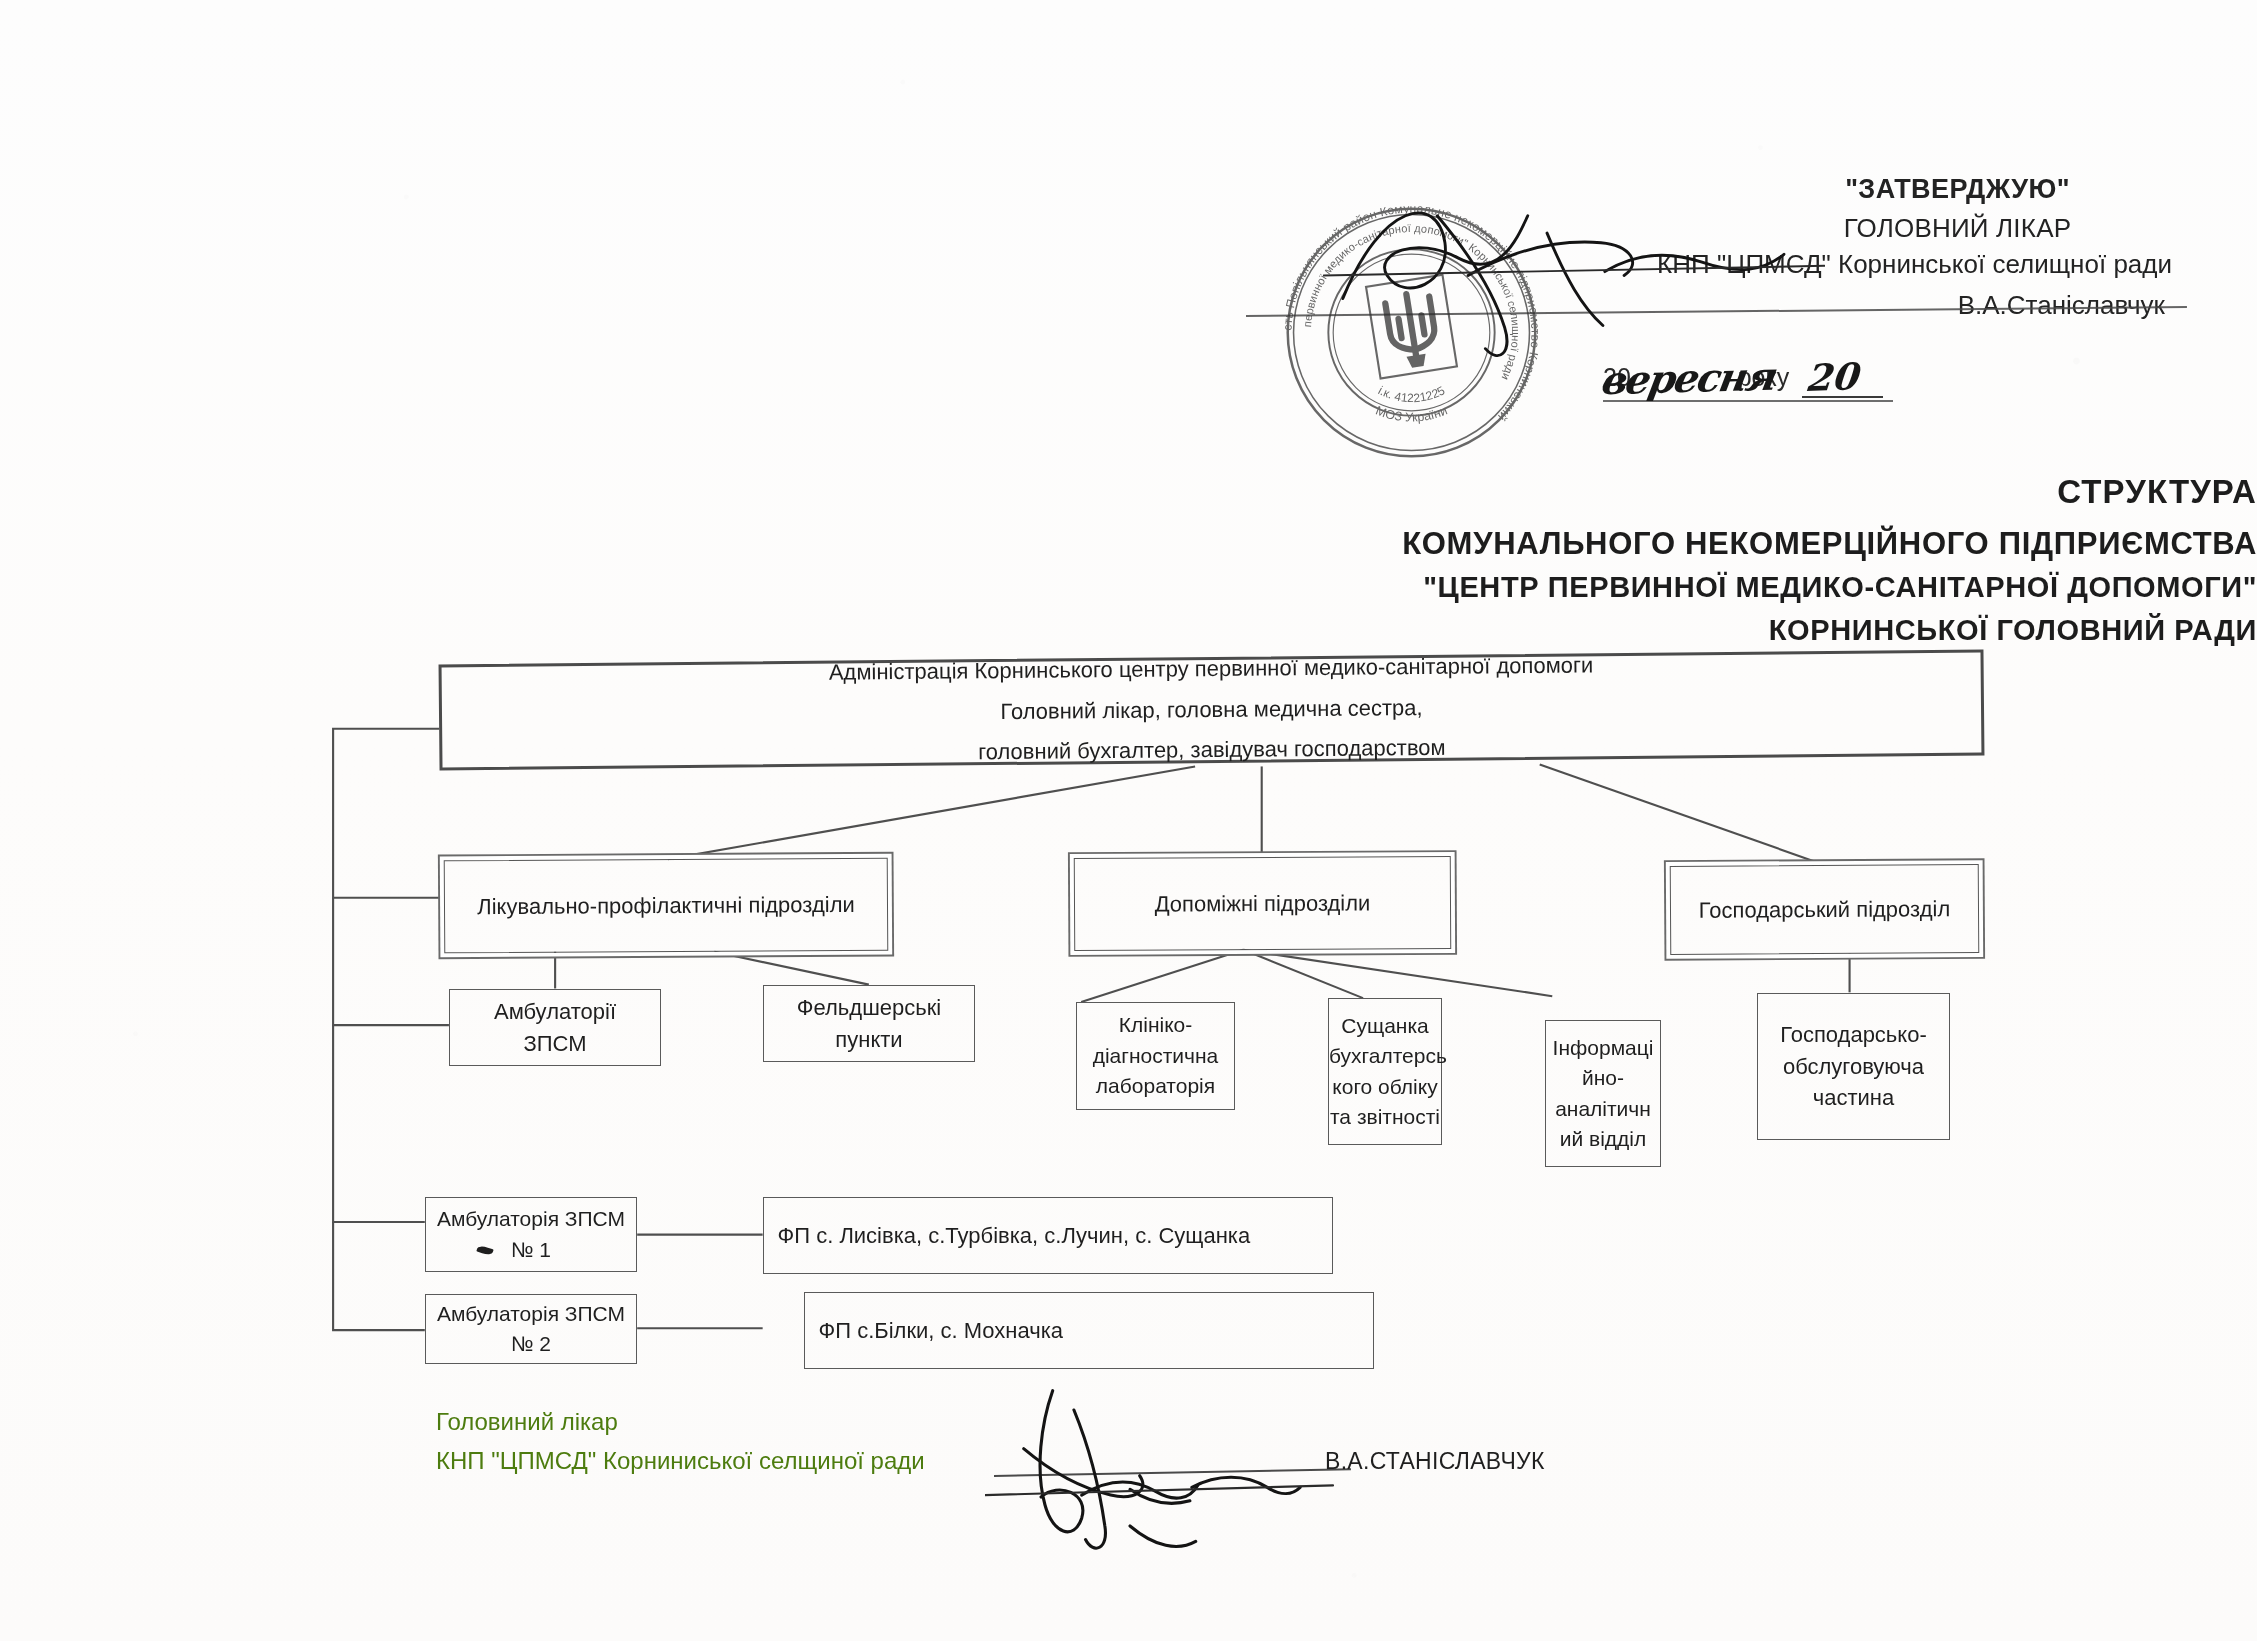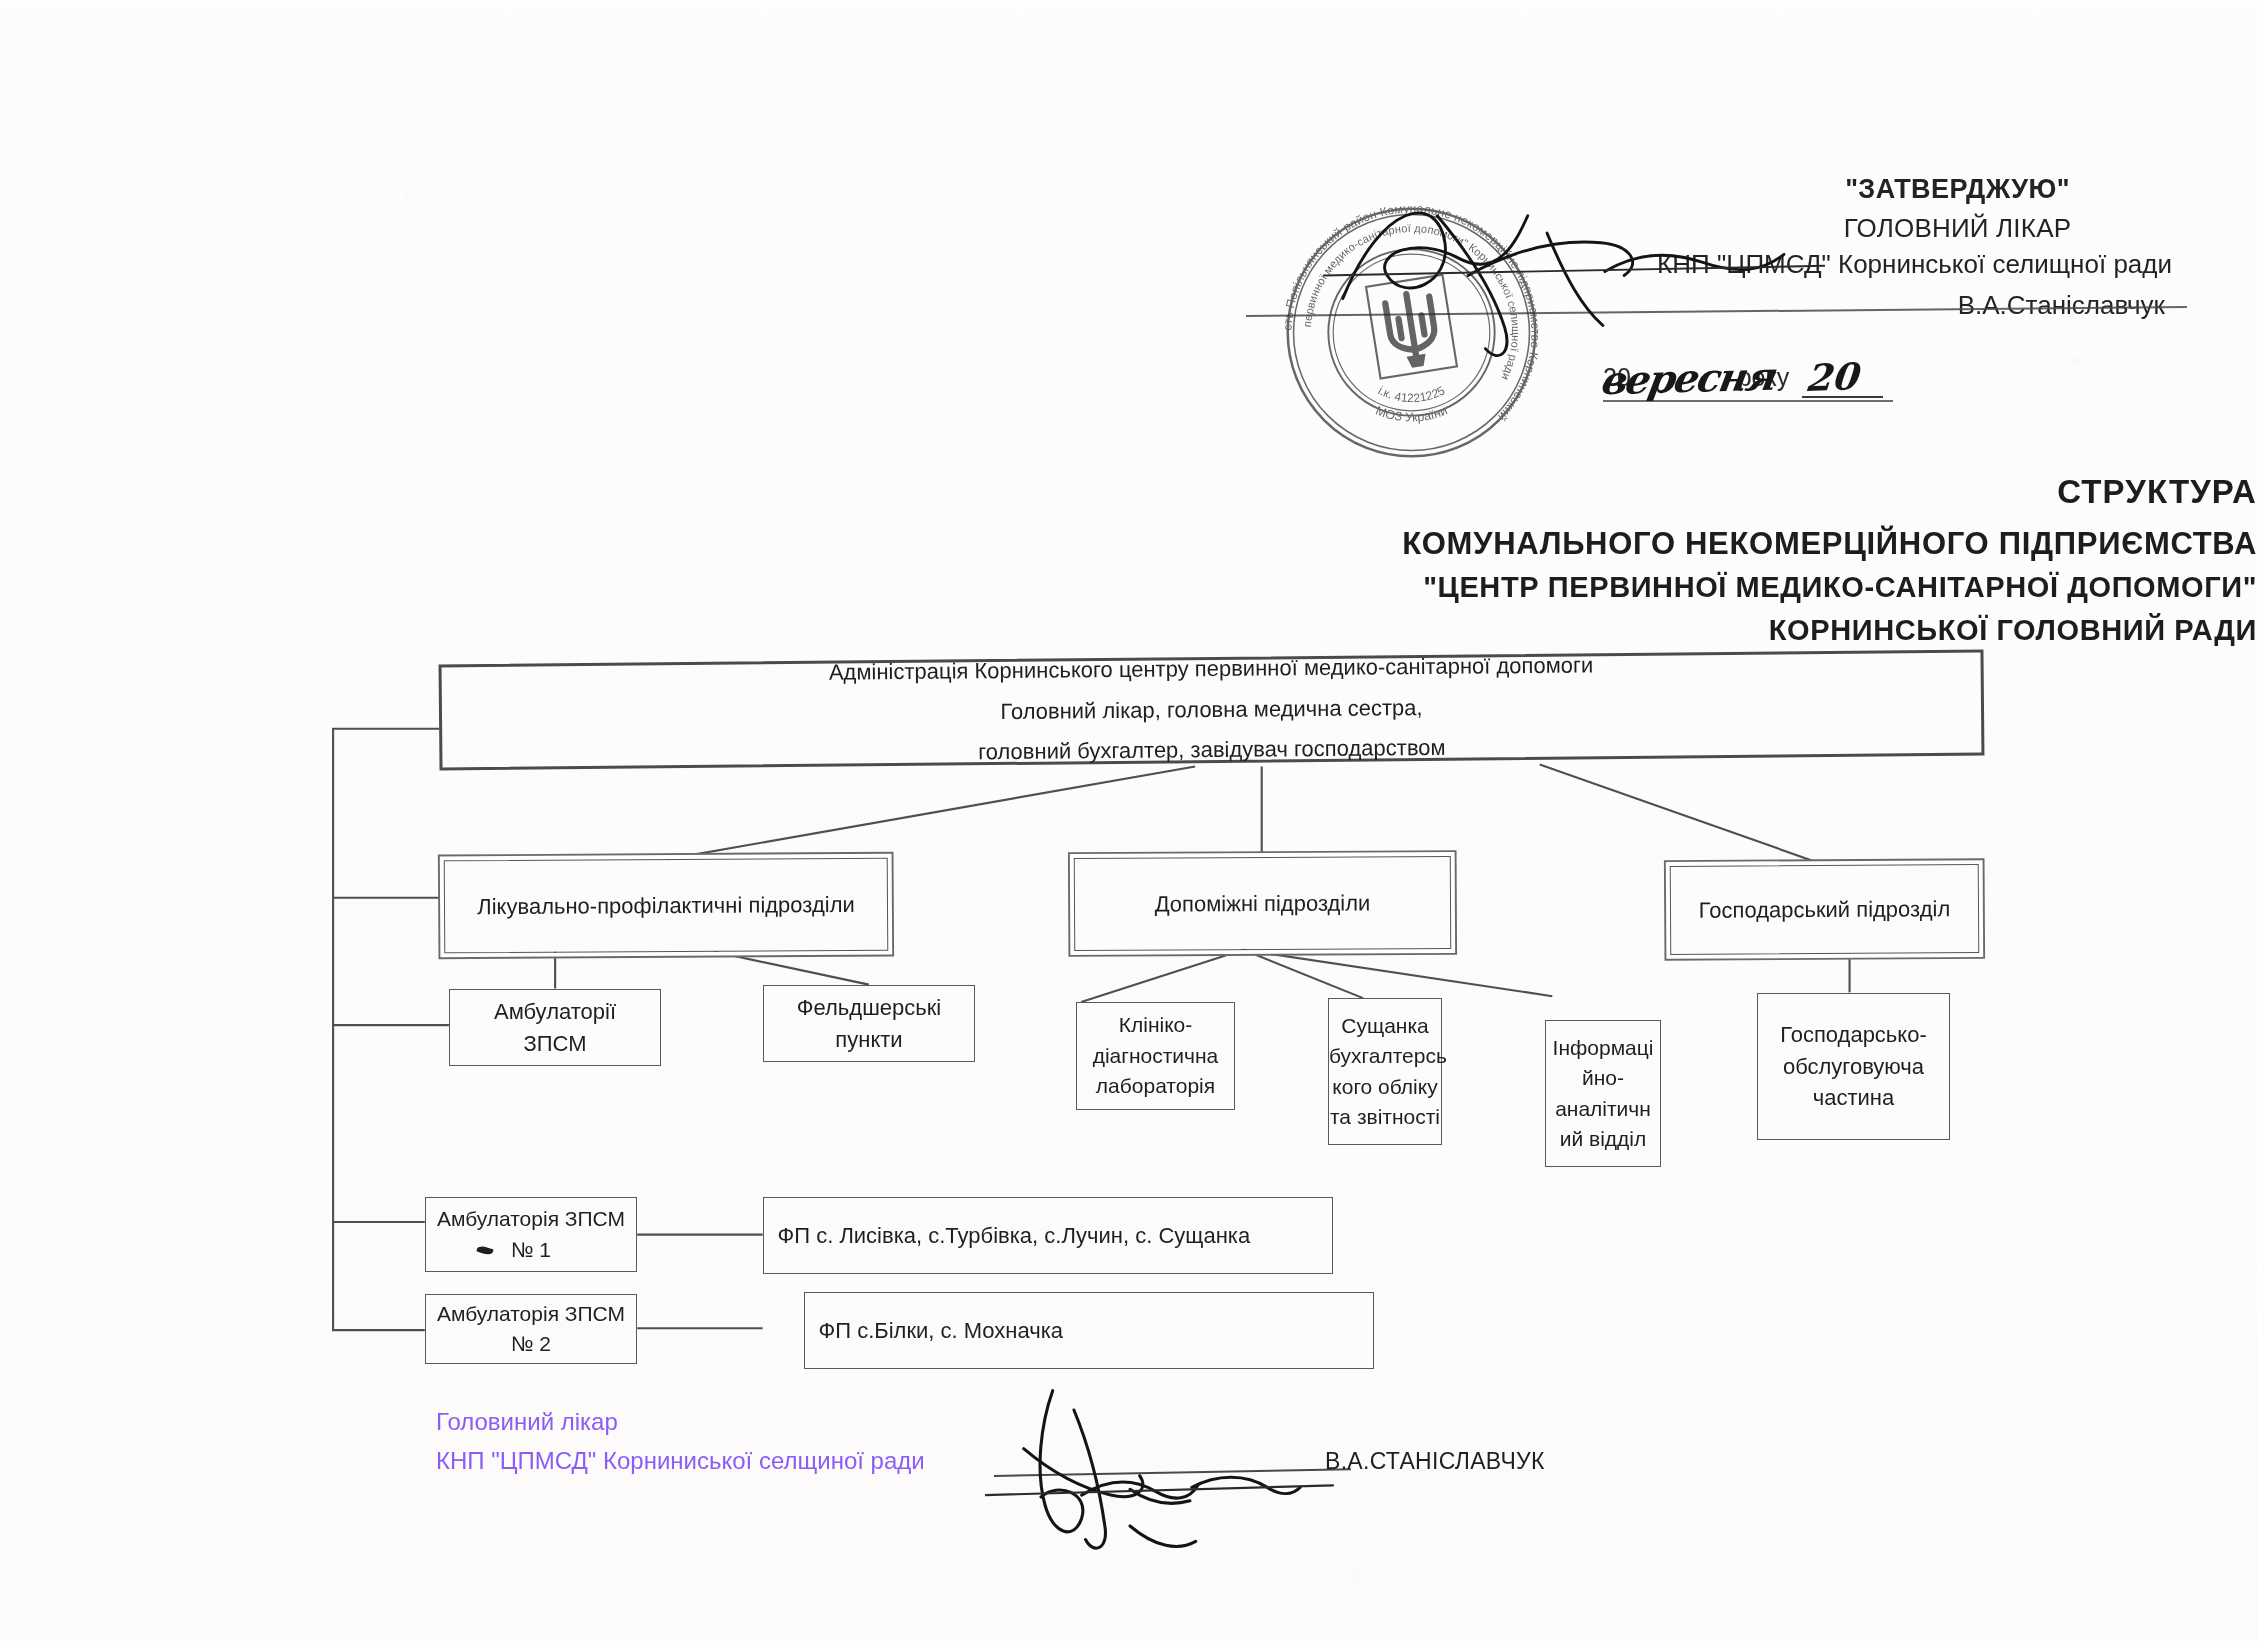--- a/index.html
+++ b/index.html
@@ -149,21 +149,21 @@
 
   
   #connectors{position:absolute;left:0;top:0;width:2257px;height:1641px;}
   #connectors line,#connectors path,#connectors polyline{
     stroke:#4f4f4f;stroke-width:2.2;fill:none;
   }
 
   
   #sign-block{
     position:absolute;left:436px;top:1402px;
-    font-size:24px;line-height:39px;color:#8b5cf6;
+    font-size:24px;line-height:39px;color:#4d7c0f;
   }
   #sign-name{
     position:absolute;left:1325px;top:1448px;
     font-size:23px;color:#1f1f1f;letter-spacing:0.3px;
   }
   #sign-rule{
     position:absolute;left:994px;top:1475px;width:357px;height:1.9px;
     background:#4a4a4a;transform:rotate(-1.1deg);transform-origin:left center;
   }
   #sig-bottom{position:absolute;left:985px;top:1381px;width:406px;height:174px;pointer-events:none;}

